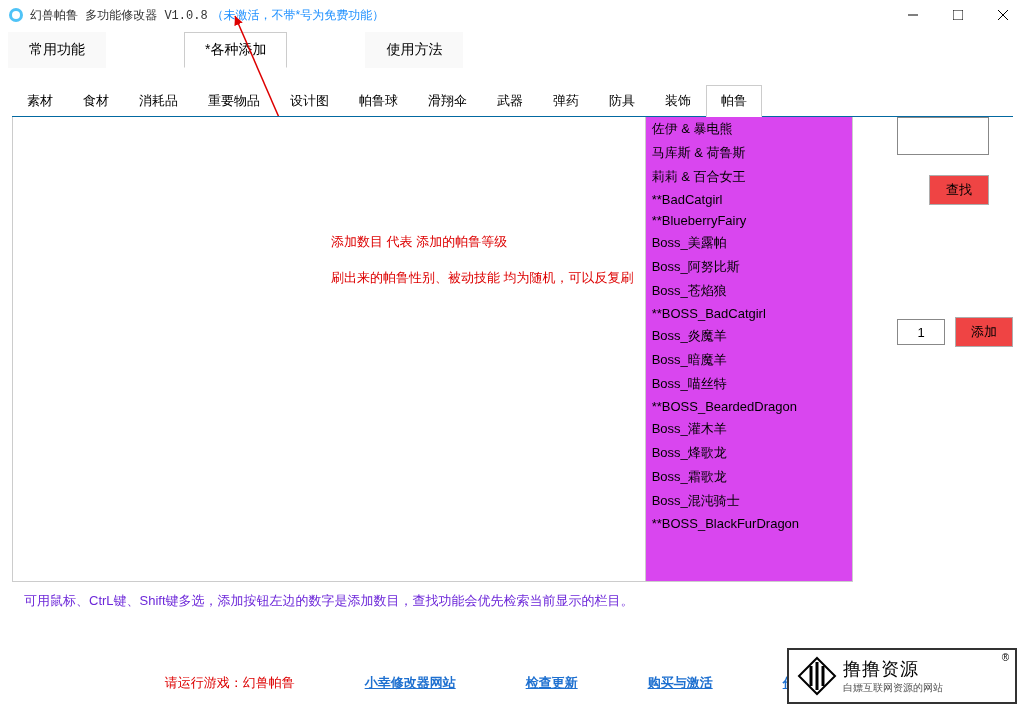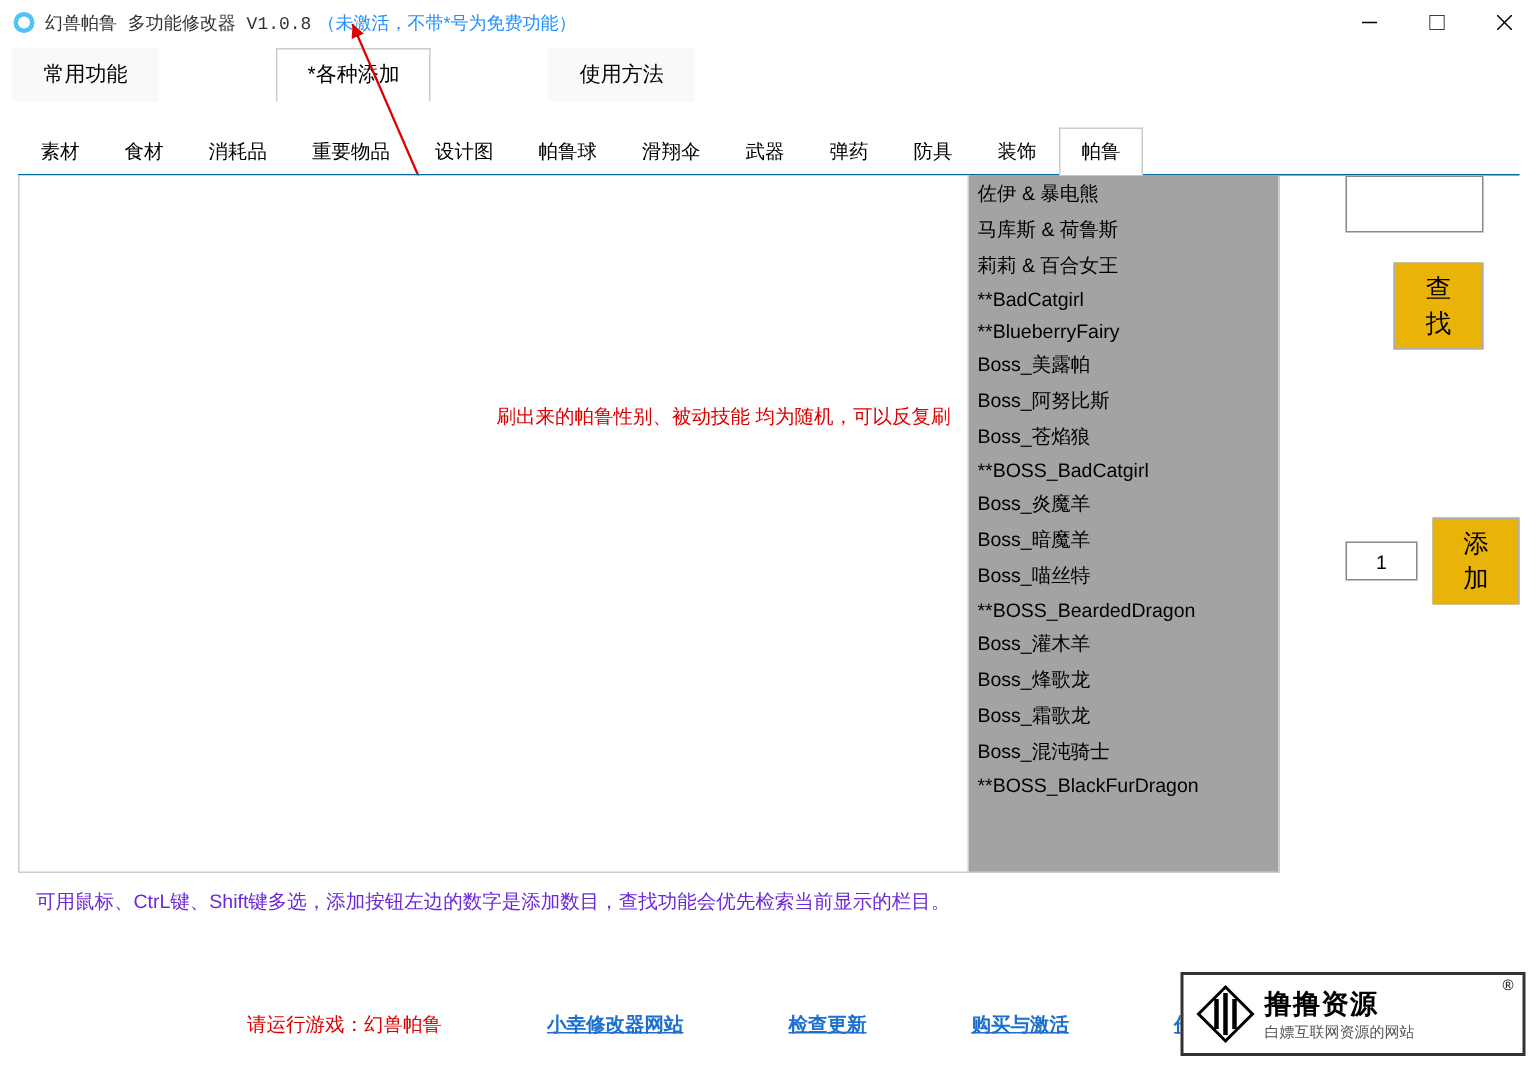--- a/index.html
+++ b/index.html
@@ -17,41 +17,41 @@
 .main-tab.first { margin-left: 8px; }
 .main-tab.spacer1 { margin-left: 78px; }
 .main-tab.spacer2 { margin-left: 78px; }
 .content { position: relative; padding: 10px 12px; }
 .sub-tabs { display: flex; border-bottom: 1px solid #0369a1; margin-top: 6px; }
 .sub-tab { padding: 6px 14px; border: 1px solid transparent; border-bottom: none; font-size: 13px; cursor: default; }
 .sub-tab.active { border: 1px solid #ccc; border-bottom: 1px solid #fff; background: #fff; margin-bottom: -1px; }
 .sub-tabs .blank { width: 55px; border: 1px solid transparent; border-bottom: none; }
 .work { display: flex; }
 .left-panel { width: 648px; height: 465px; border: 1px solid #ccc; border-top: none; position: relative; background: #fff; }
-.list-panel { width: 212px; height: 465px; border: 1px solid #ccc; border-top: none; border-left: none; overflow-y: scroll; background: #a3a3a3; }
+.list-panel { width: 212px; height: 465px; border: 1px solid #ccc; border-top: none; border-left: none; overflow-y: scroll; background: #d946ef; }
 .list-item { padding: 3px 6px; font-size: 13px; white-space: nowrap; }
 .right-col { margin-left: 44px; display: flex; flex-direction: column; }
 .search-input { width: 92px; height: 38px; border: 1px solid #888; margin-top: 0; padding: 4px; font-size: 13px; }
-.btn { background: #eab308; border: 1px solid #adadad; padding: 5px 14px; font-size: 17px; text-align: center; cursor: default; }
+.btn { background: #ef4444; border: 1px solid #adadad; padding: 5px 14px; font-size: 13px; text-align: center; cursor: default; }
 .btn.search { width: 60px; margin-top: 20px; margin-left: 32px; }
 .add-row { display: flex; align-items: center; margin-top: 112px; }
 .num-input { width: 48px; height: 26px; border: 1px solid #888; text-align: center; font-size: 13px; }
 .btn.add { width: 58px; margin-left: 10px; }
 .red-text { color: #d00; position: absolute; font-size: 13px; }
 .red1 { left: 318px; top: 116px; }
 .red2 { left: 318px; top: 152px; }
 .arrow-svg { position: absolute; left: 140px; top: 12px; pointer-events: none; }
 .hint-bar { color: #6d28d9; font-size: 13px; margin: 10px 12px; }
 .footer { position: absolute; bottom: 20px; left: 0; right: 0; display: flex; align-items: center; padding: 0 40px; font-size: 13px; justify-content: center; }
 .footer .runmsg { color: #d00; }
 .footer a { color: #1e70d0; text-decoration: underline; margin-left: 70px; font-weight: bold; }
 .watermark { position: absolute; right: 8px; bottom: 8px; width: 230px; height: 56px; border: 2px solid #333; background: #fff; display: flex; align-items: center; padding: 4px 8px; }
 .watermark .wm-icon { width: 40px; height: 40px; }
 .watermark .wm-text { margin-left: 6px; }
-.watermark .wm-big { font-size: 18px; font-weight: bold; letter-spacing: 1px; }
+.watermark .wm-big { font-size: 18px; font-weight: normal; letter-spacing: 1px; }
 .watermark .wm-small { font-size: 10px; color: #555; }
 .watermark .wm-r { font-size: 10px; position: absolute; top: 2px; right: 6px; }
 ::-webkit-scrollbar { width: 17px; }
 ::-webkit-scrollbar-track { background: #f0f0f0; }
 ::-webkit-scrollbar-thumb { background: #c0c0c0; }
 ::-webkit-scrollbar-button { background: #f0f0f0; height: 17px; }
 </style>
 </head>
 <body>
 
@@ -109,20 +109,21 @@
     <div class="sub-tab">弹药</div>
     <div class="sub-tab">防具</div>
     <div class="sub-tab">装饰</div>
     <div class="sub-tab active">帕鲁</div>
     <div class="blank"></div>
     <div class="blank"></div>
   </div>
 
   <div class="work">
     <div class="left-panel">
+      <div class="red-text red1">添加数目 代表 添加的帕鲁等级</div>
       <div class="red-text red2">刷出来的帕鲁性别、被动技能 均为随机，可以反复刷</div>
     </div>
     <div class="list-panel" id="pal-list">
         <div class="list-item">佐伊 &amp; 暴电熊</div>
         <div class="list-item">马库斯 &amp; 荷鲁斯</div>
         <div class="list-item">莉莉 &amp; 百合女王</div>
         <div class="list-item">**BadCatgirl</div>
         <div class="list-item">**BlueberryFairy</div>
         <div class="list-item">Boss_美露帕</div>
         <div class="list-item">Boss_阿努比斯</div>

